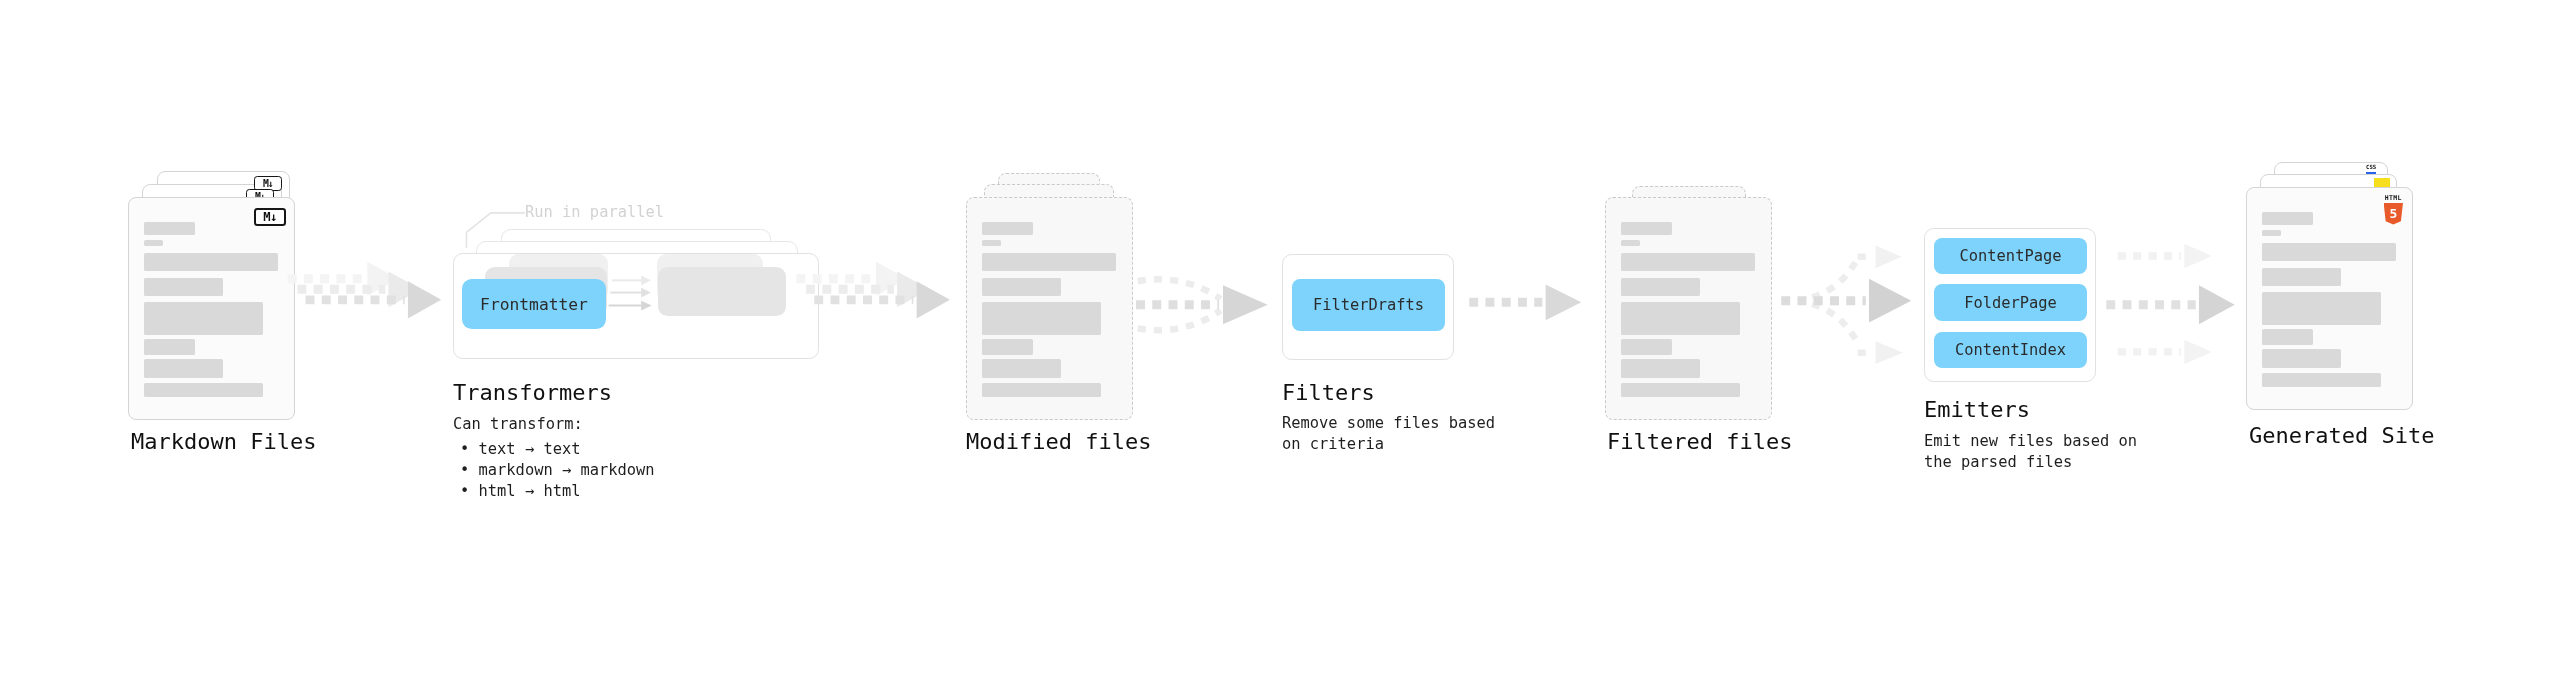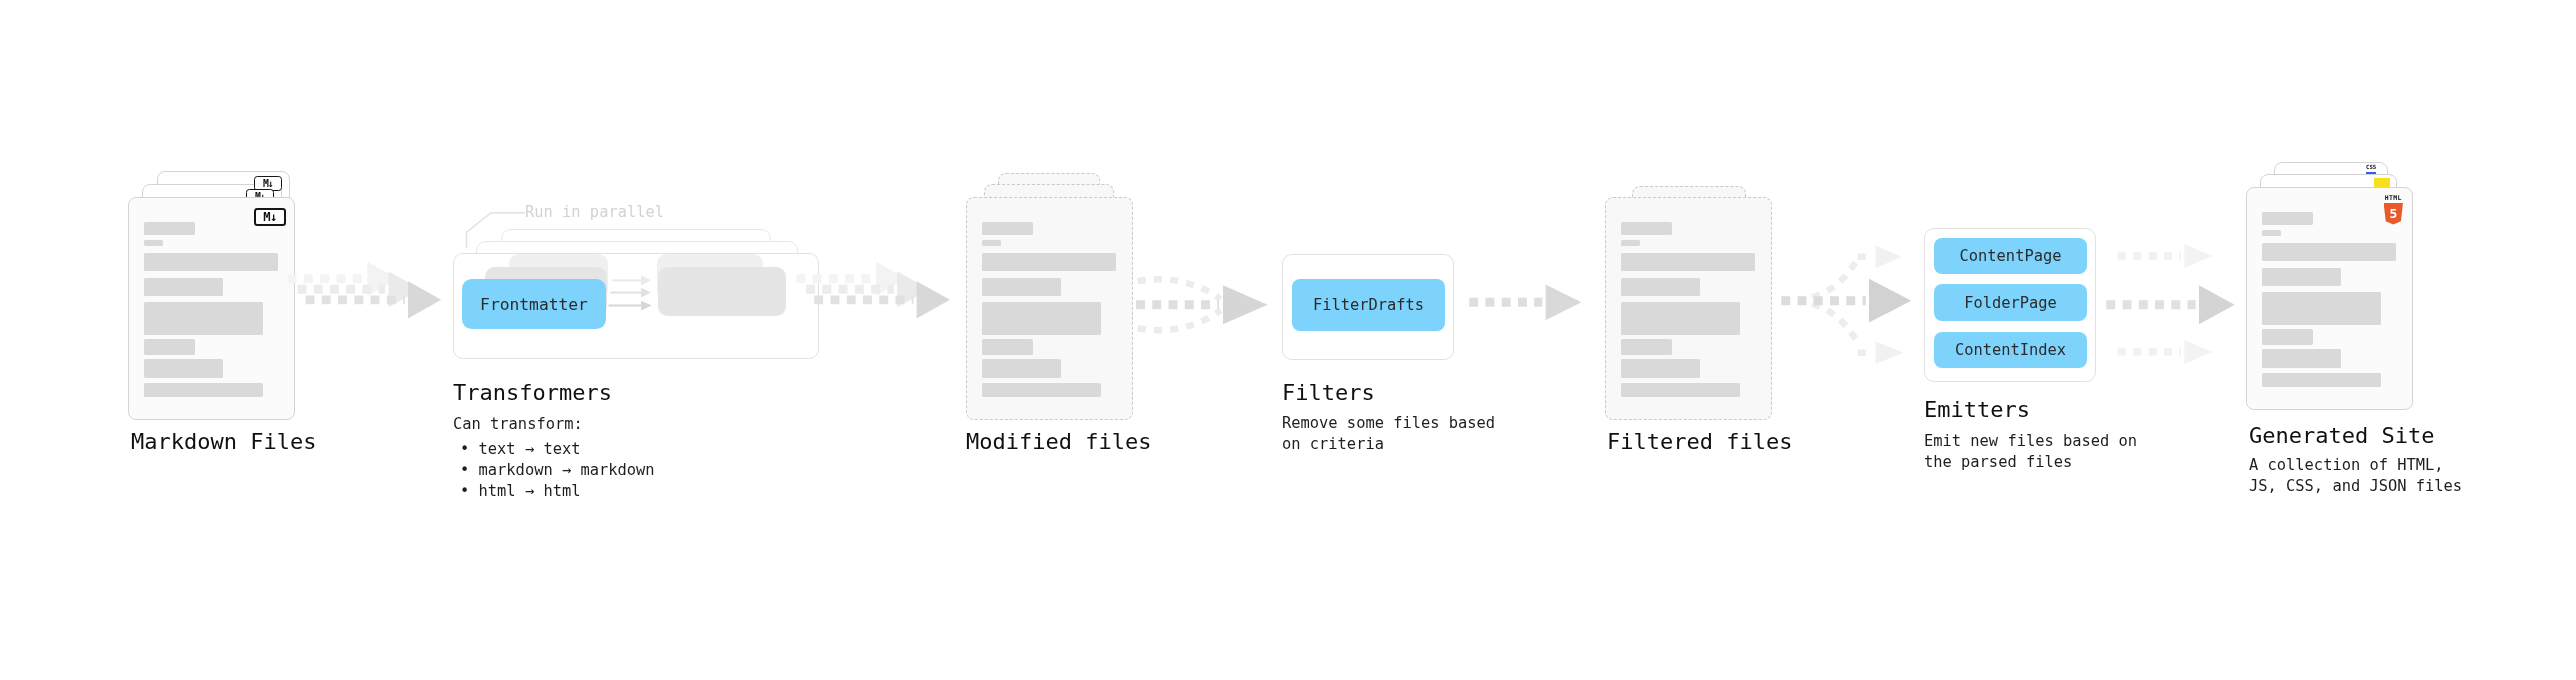--- a/index.html
+++ b/index.html
@@ -147,24 +147,20 @@
         <div class="bar" style="width: 19.5px; height: 5.7px; margin-bottom: 7.3px;"></div>
         <div class="bar" style="width: 134px; height: 18px; margin-bottom: 6.5px;"></div>
         <div class="bar" style="width: 79px; height: 18px; margin-bottom: 6.5px;"></div>
         <div class="bar" style="width: 119px; height: 32.5px; margin-bottom: 4.1px;"></div>
         <div class="bar" style="width: 51px; height: 16.3px; margin-bottom: 4.1px;"></div>
         <div class="bar" style="width: 79px; height: 18.7px; margin-bottom: 4.9px;"></div>
         <div class="bar" style="width: 119px; height: 14px; margin-bottom: 0px;"></div>
       </div>
   </div>
   <div class="title" style="left:2249px;top:423px">Generated Site</div>
-  <div class="sub" style="left:2249px;top:455px">
-    <div>A collection of HTML,</div>
-    <div>JS, CSS, and JSON files</div>
-  </div>
 
   <svg class="arrows" width="2576" height="681" viewBox="0 0 3170 838">
 
     <path d="M646 262 L604 262 L574 286 L574 305" stroke="#e4e4e4" stroke-width="2" fill="none"></path>
 
     <g>
       <line x1="753" y1="345" x2="789" y2="345" stroke="#eaeaea" stroke-width="2.5"></line>
       <path d="M789 339 L801 345 L789 351 Z" fill="#eaeaea"></path>
       <line x1="751" y1="360" x2="789" y2="360" stroke="#e1e1e1" stroke-width="2.5"></line>
       <path d="M789 354 L801 360 L789 366 Z" fill="#e1e1e1"></path>

